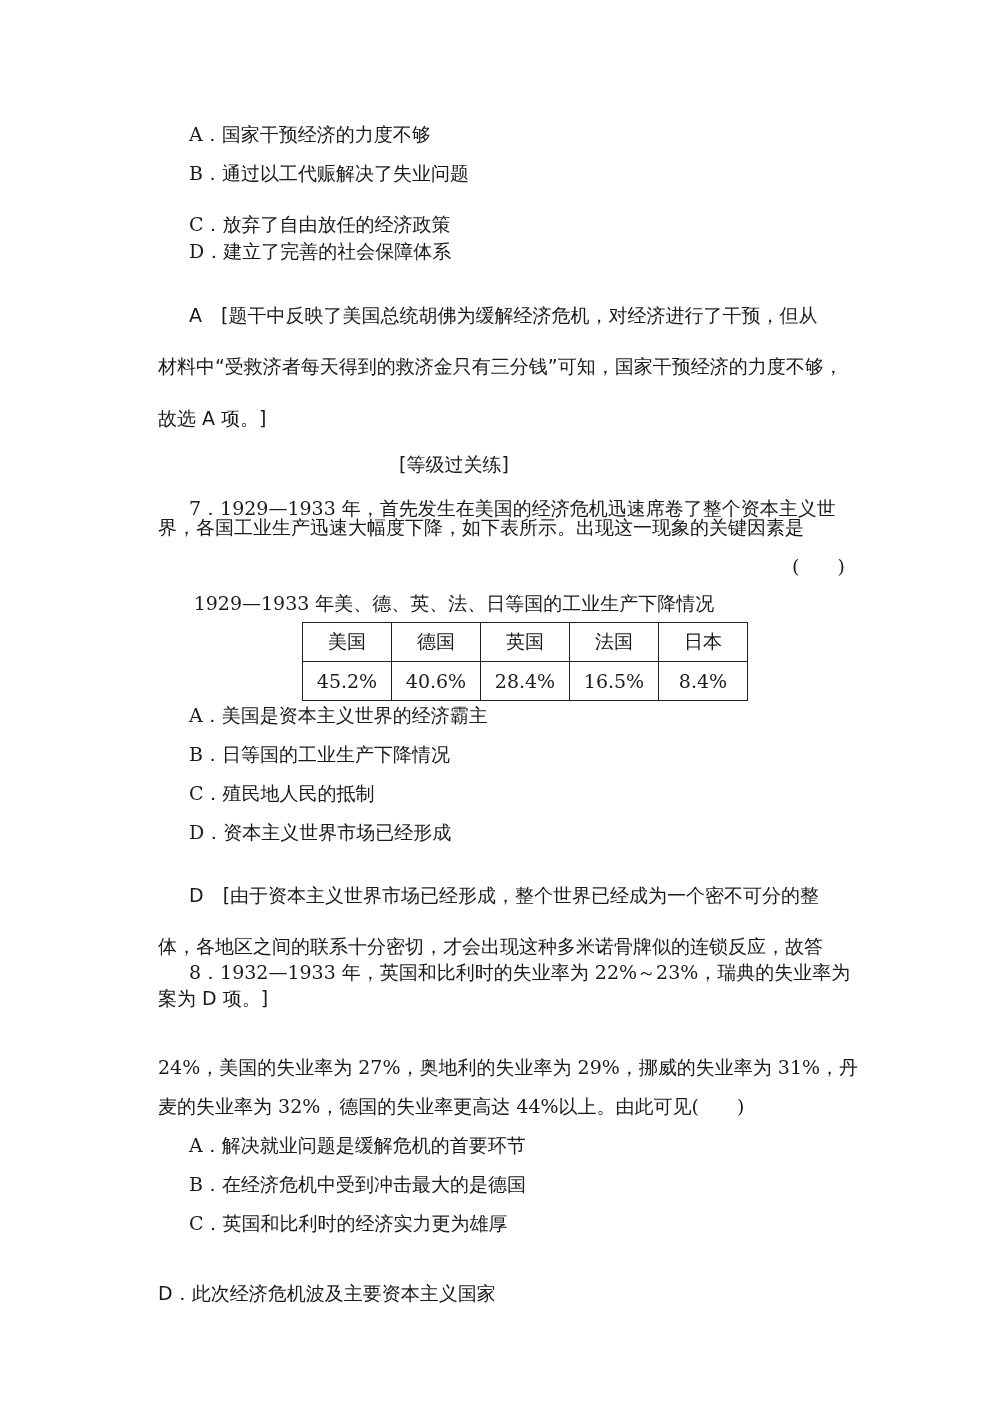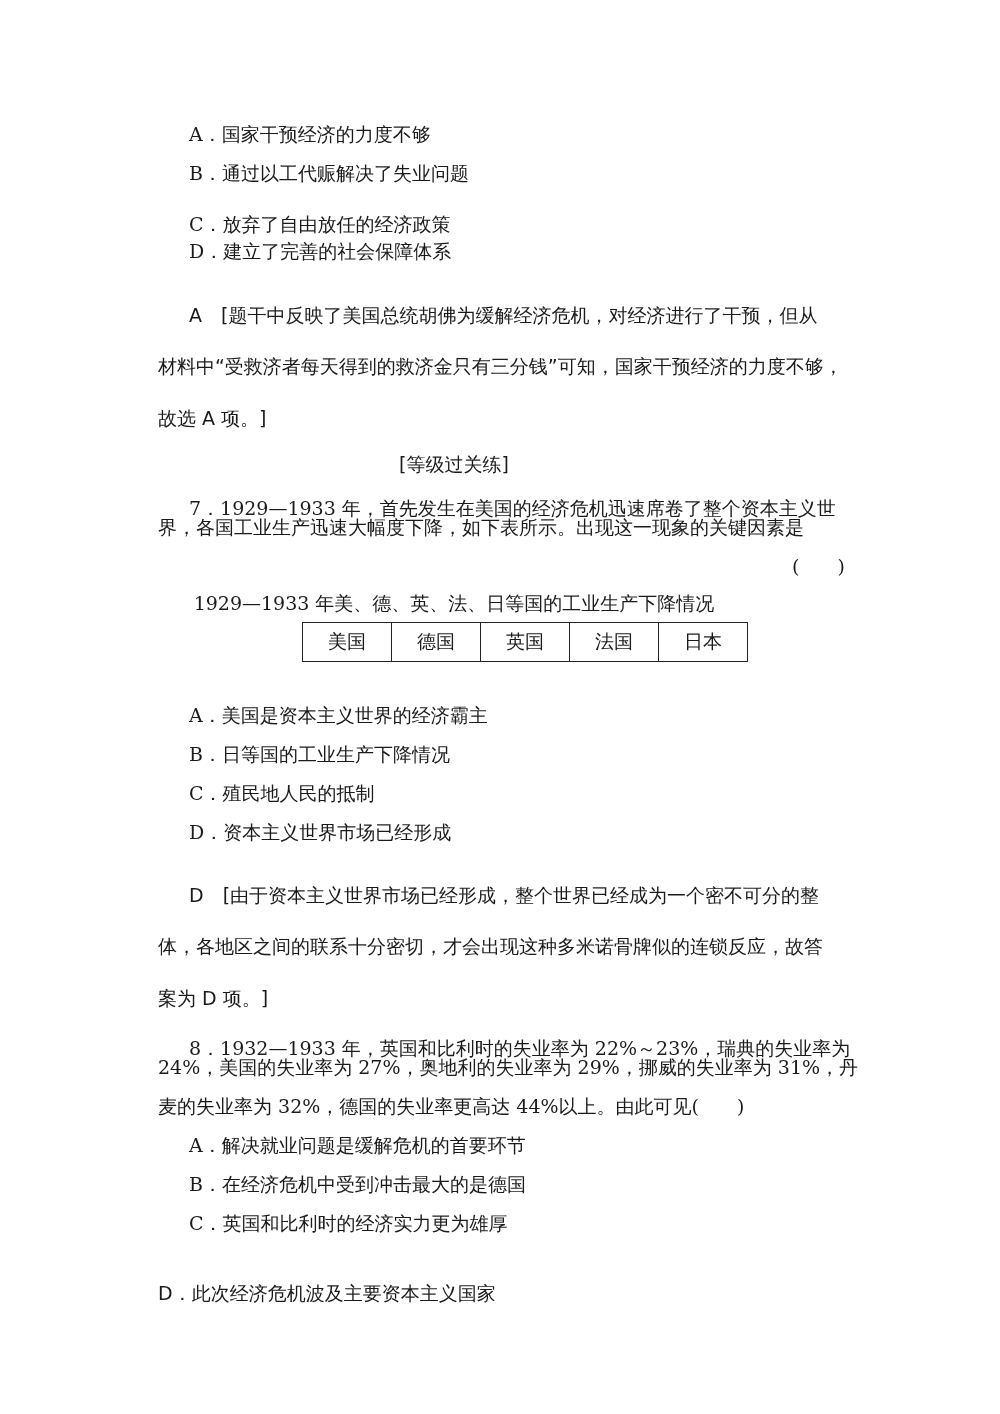--- a/index.html
+++ b/index.html
@@ -55,41 +55,48 @@
 
 <table class="data">
   <tbody>
       <tr>
     <td>美国</td>
     <td>德国</td>
     <td>英国</td>
     <td>法国</td>
     <td>日本</td>
   </tr>
+  <tr>
+    <td>45.2%</td>
+    <td>40.6%</td>
+    <td>28.4%</td>
+    <td>16.5%</td>
+    <td>8.4%</td>
+  </tr>
 </tbody>
   </table>
 
 <div class="line opt" style="top:703px">
   <span>A．</span><span>美国是资本主义世界的经济霸主</span>
 </div>
 <div class="line opt" style="top:742px">
   <span>B．</span><span>日等国的工业生产下降情况</span>
 </div>
 <div class="line opt" style="top:781px">
   <span>C．</span><span>殖民地人民的抵制</span>
 </div>
 <div class="line opt" style="top:820px">
   <span>D．</span><span>资本主义世界市场已经形成</span>
 </div>
 
 <div class="line sans para-first" style="top:867px">D　[由于资本主义世界市场已经形成，整个世界已经成为一个密不可分的整</div>
 <div class="line sans para-cont" style="top:918px">体，各地区之间的联系十分密切，才会出现这种多米诺骨牌似的连锁反应，故答</div>
 <div class="line sans para-cont" style="top:970px">案为 D 项。]</div>
 
-<div class="line para-first" style="top:1036px">8．1932—1933 年，英国和比利时的失业率为 22%～23%，瑞典的失业率为</div>
+<div class="line para-first" style="top:960px">8．1932—1933 年，英国和比利时的失业率为 22%～23%，瑞典的失业率为</div>
 <div class="line para-cont" style="top:1055px">24%，美国的失业率为 27%，奥地利的失业率为 29%，挪威的失业率为 31%，丹</div>
 <div class="line para-cont" style="top:1094px">麦的失业率为 32%，德国的失业率更高达 44%以上。由此可见(　　)</div>
 
 <div class="line opt" style="top:1133px">
   <span>A．</span><span>解决就业问题是缓解危机的首要环节</span>
 </div>
 <div class="line opt" style="top:1172px">
   <span>B．</span><span>在经济危机中受到冲击最大的是德国</span>
 </div>
 <div class="line opt" style="top:1211px">

